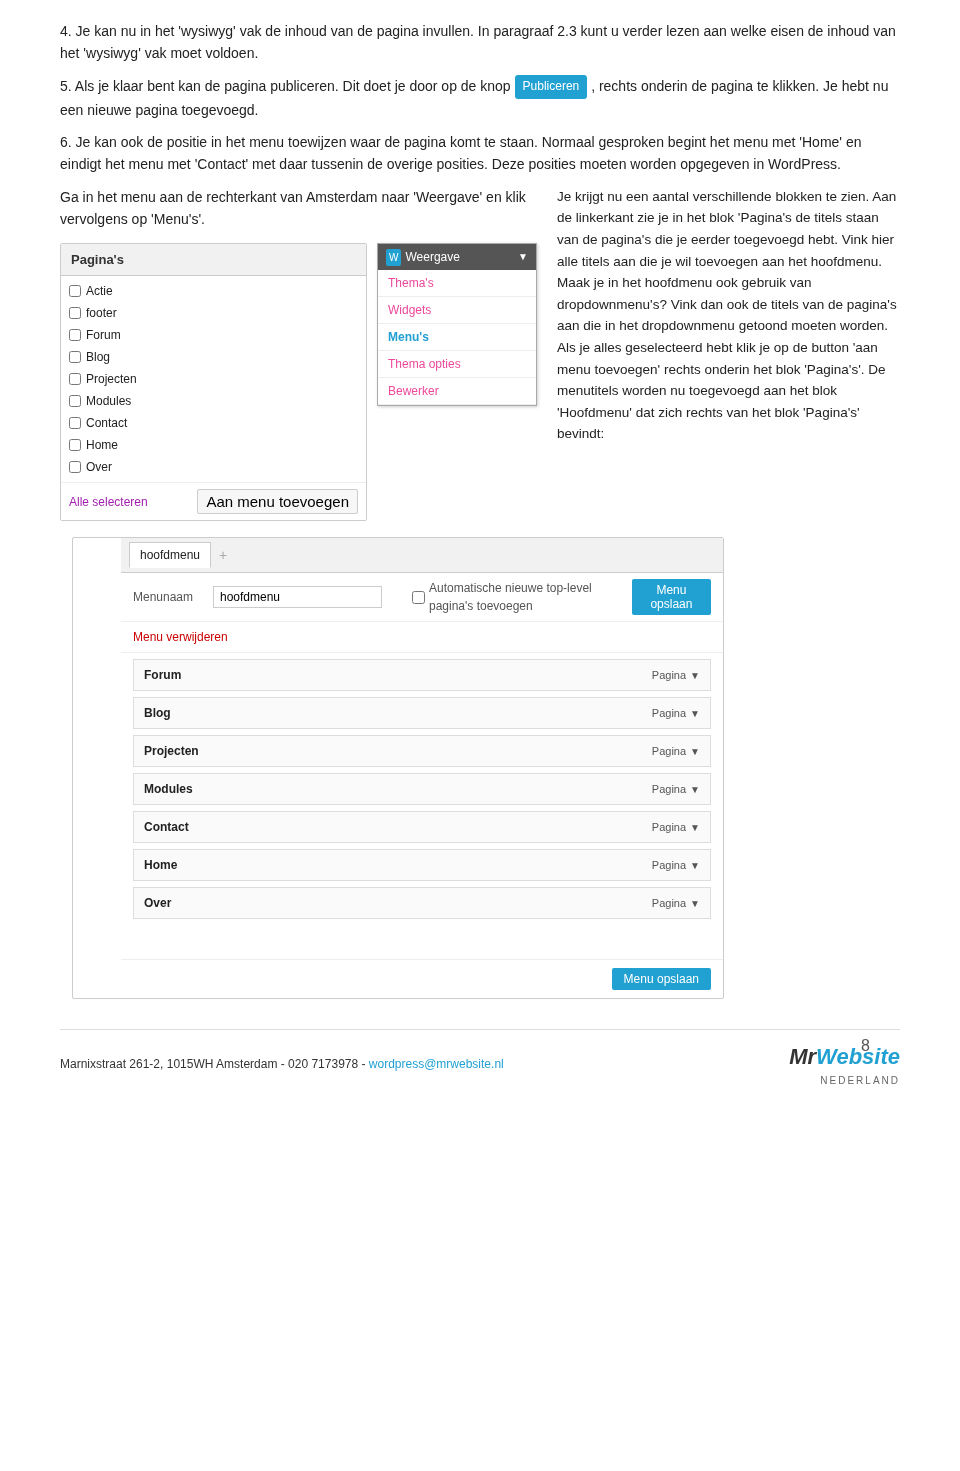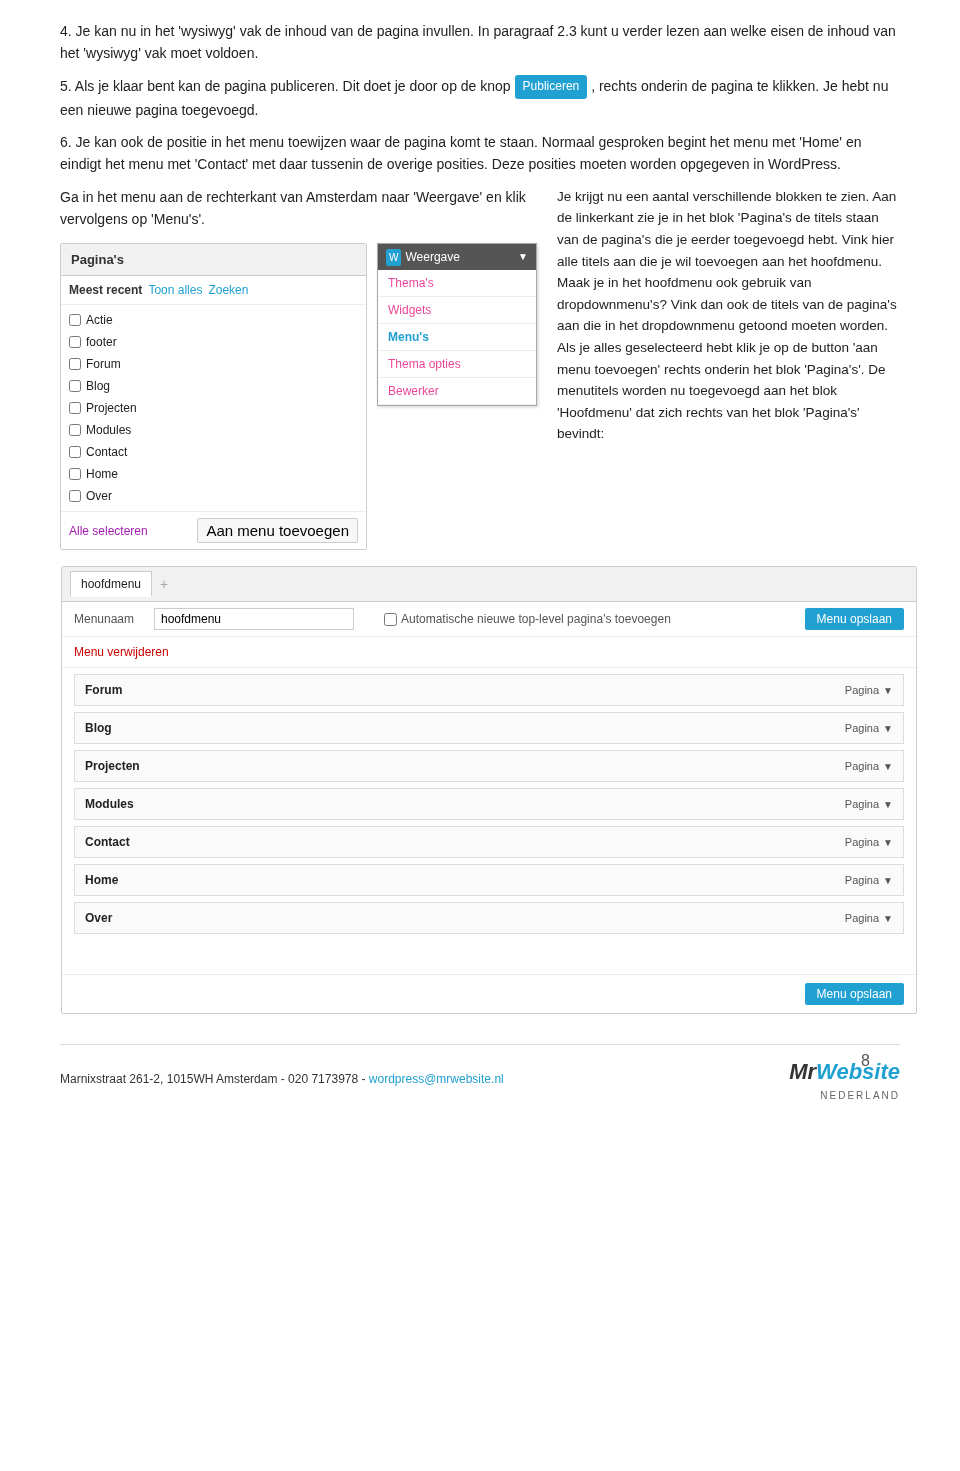--- a/index.html
+++ b/index.html
@@ -132,24 +132,25 @@
     }
     .weergave-popup .popup-item.bold {
       font-weight: bold;
       color: #21a0d2;
     }
 
     
     .hoofdmenu-screenshot {
       border: 1px solid #ccc;
       border-radius: 2px;
-      width: 856px;
+      width: 652px;
       background: #fff;
-      margin: 16px 1px;
-      font-size: 12px;
+      margin: 16px 12px;
+      font-size: 12px;
+      padding-left: 48px;
     }
     .hoofdmenu-screenshot .hm-tabs {
       display: flex;
       align-items: center;
       background: #f1f1f1;
       border-bottom: 1px solid #ccc;
       padding: 4px 8px;
       gap: 8px;
     }
     .hoofdmenu-screenshot .hm-tabs .tab-active {
@@ -330,25 +331,20 @@
 
     <div style="display:flex; gap:20px; margin-bottom:12px; align-items:flex-start;">
 
       <div style="flex:1;">
         <div class="full-text-block" style="margin-bottom:12px;">Ga in het menu aan de rechterkant van Amsterdam naar 'Weergave' en klik vervolgens op 'Menu's'.</div>
 
         <div style="display:flex; gap:10px; align-items:flex-start;">
 
           <div class="paginas-box">
             <div class="box-title">Pagina's</div>
-            <div class="tabs">
-              <span class="active">Meest recent</span>
-              <span>Toon alles</span>
-              <span>Zoeken</span>
-            </div>
             <div class="item-list">
               <div class="item-row">
                 <input type="checkbox" style="">
                 <span>Actie</span>
               </div>
               <div class="item-row">
                 <input type="checkbox" style="">
                 <span>footer</span>
               </div>
               <div class="item-row">

